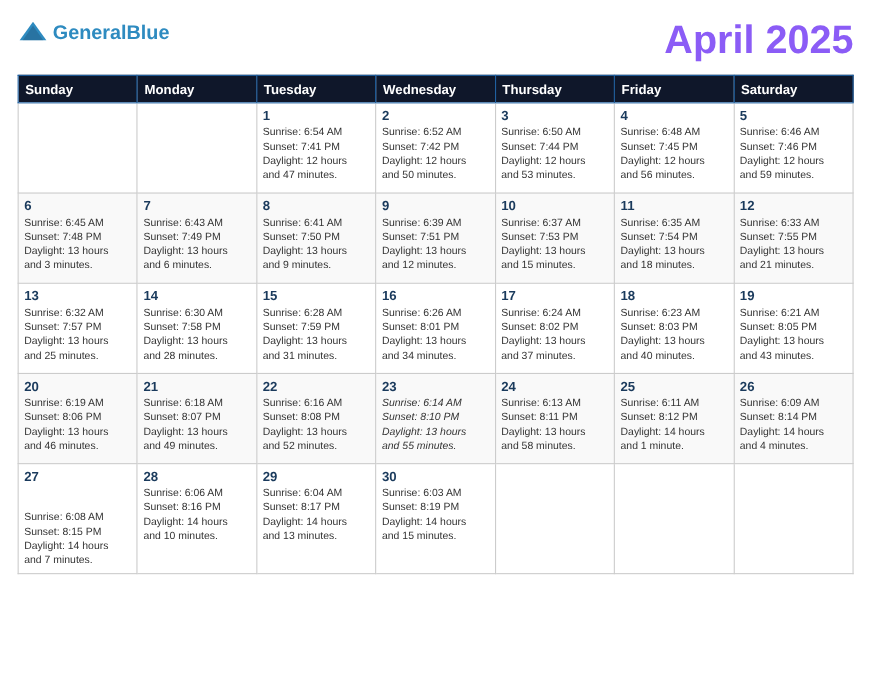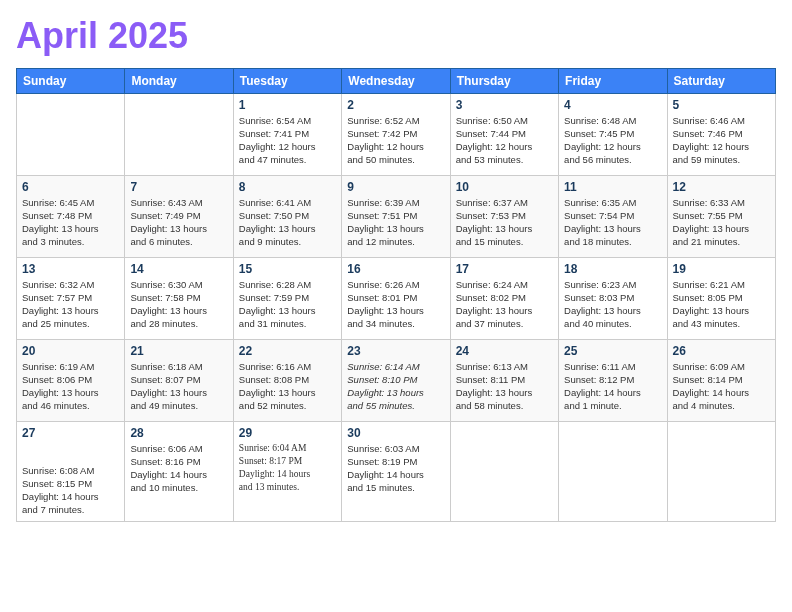--- a/index.html
+++ b/index.html
@@ -46,21 +46,21 @@
     .location {
       font-size: 14px;
       color: #444;
     }
     .calendar {
       width: 100%;
       border-collapse: collapse;
       border: 1px solid #ccc;
     }
     .calendar th {
-      background: #3b82f6;
+      background: #0f172a;
       color: #fff;
       font-size: 12px;
       font-weight: bold;
       padding: 5px 6px;
       text-align: left;
       border: 1px solid #2060a0;
     }
     .calendar td {
       border: 1px solid #ccc;
       vertical-align: top;
@@ -84,20 +84,32 @@
       line-height: 1.4;
     }
     .empty-cell {
       background: #fff !important;
     }
   </style>
 </head>
 <body>
 
 <div class="header">
+  <div class="logo">
+    <svg class="logo-icon" viewBox="0 0 30 30">
+      <rect x="0" y="0" width="30" height="30" fill="white"></rect>
+      <polygon points="15,4 28,22 2,22" fill="#2e8bc0"></polygon>
+      <polygon points="15,8 25,22 5,22" fill="#1a3a5c" opacity="0.3"></polygon>
+    </svg>
+    <div>
+      <div class="logo-text">
+        <div><span>General</span><span style="color:#2e8bc0">Blue</span></div>
+      </div>
+    </div>
+  </div>
   <div class="title-block">
     <div class="month-title">April 2025</div>
   </div>
 </div>
 
 <table class="calendar">
   <thead>
     <tr id="weekday-header">
         <th>Sunday</th>
         <th>Monday</th>
@@ -311,21 +323,21 @@
         </td>
         <td>
           <div class="day-num">28</div>
           <div class="day-info" style="white-space: pre-line;">Sunrise: 6:06 AM
 Sunset: 8:16 PM
 Daylight: 14 hours
 and 10 minutes.</div>
         </td>
         <td>
           <div class="day-num">29</div>
-          <div class="day-info" style="white-space: pre-line; font-family: Liberation Serif, serif;">Sunrise: 6:04 AM
+          <div class="day-info" style="white-space: pre-line;">Sunrise: 6:04 AM
 Sunset: 8:17 PM
 Daylight: 14 hours
 and 13 minutes.</div>
         </td>
         <td>
           <div class="day-num">30</div>
           <div class="day-info" style="white-space: pre-line;">Sunrise: 6:03 AM
 Sunset: 8:19 PM
 Daylight: 14 hours
 and 15 minutes.</div>

